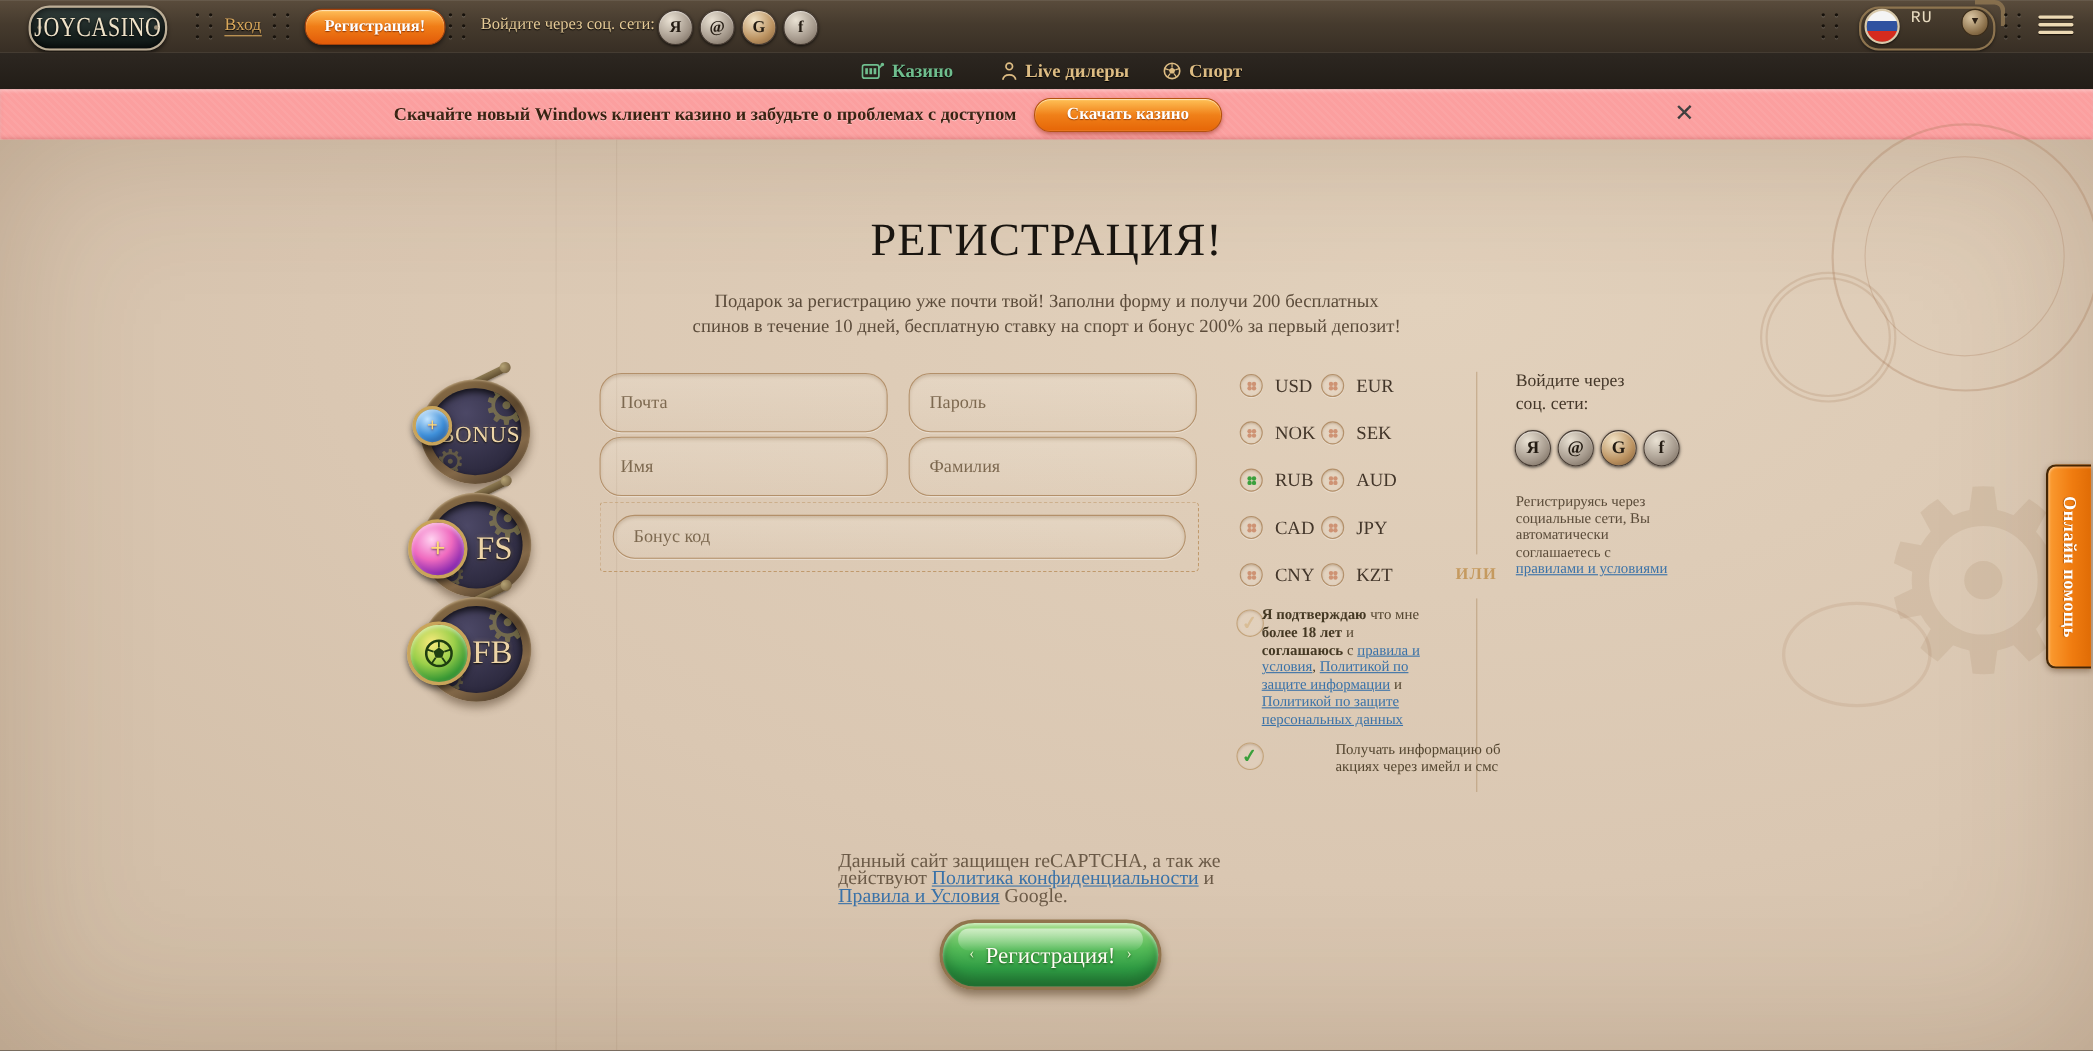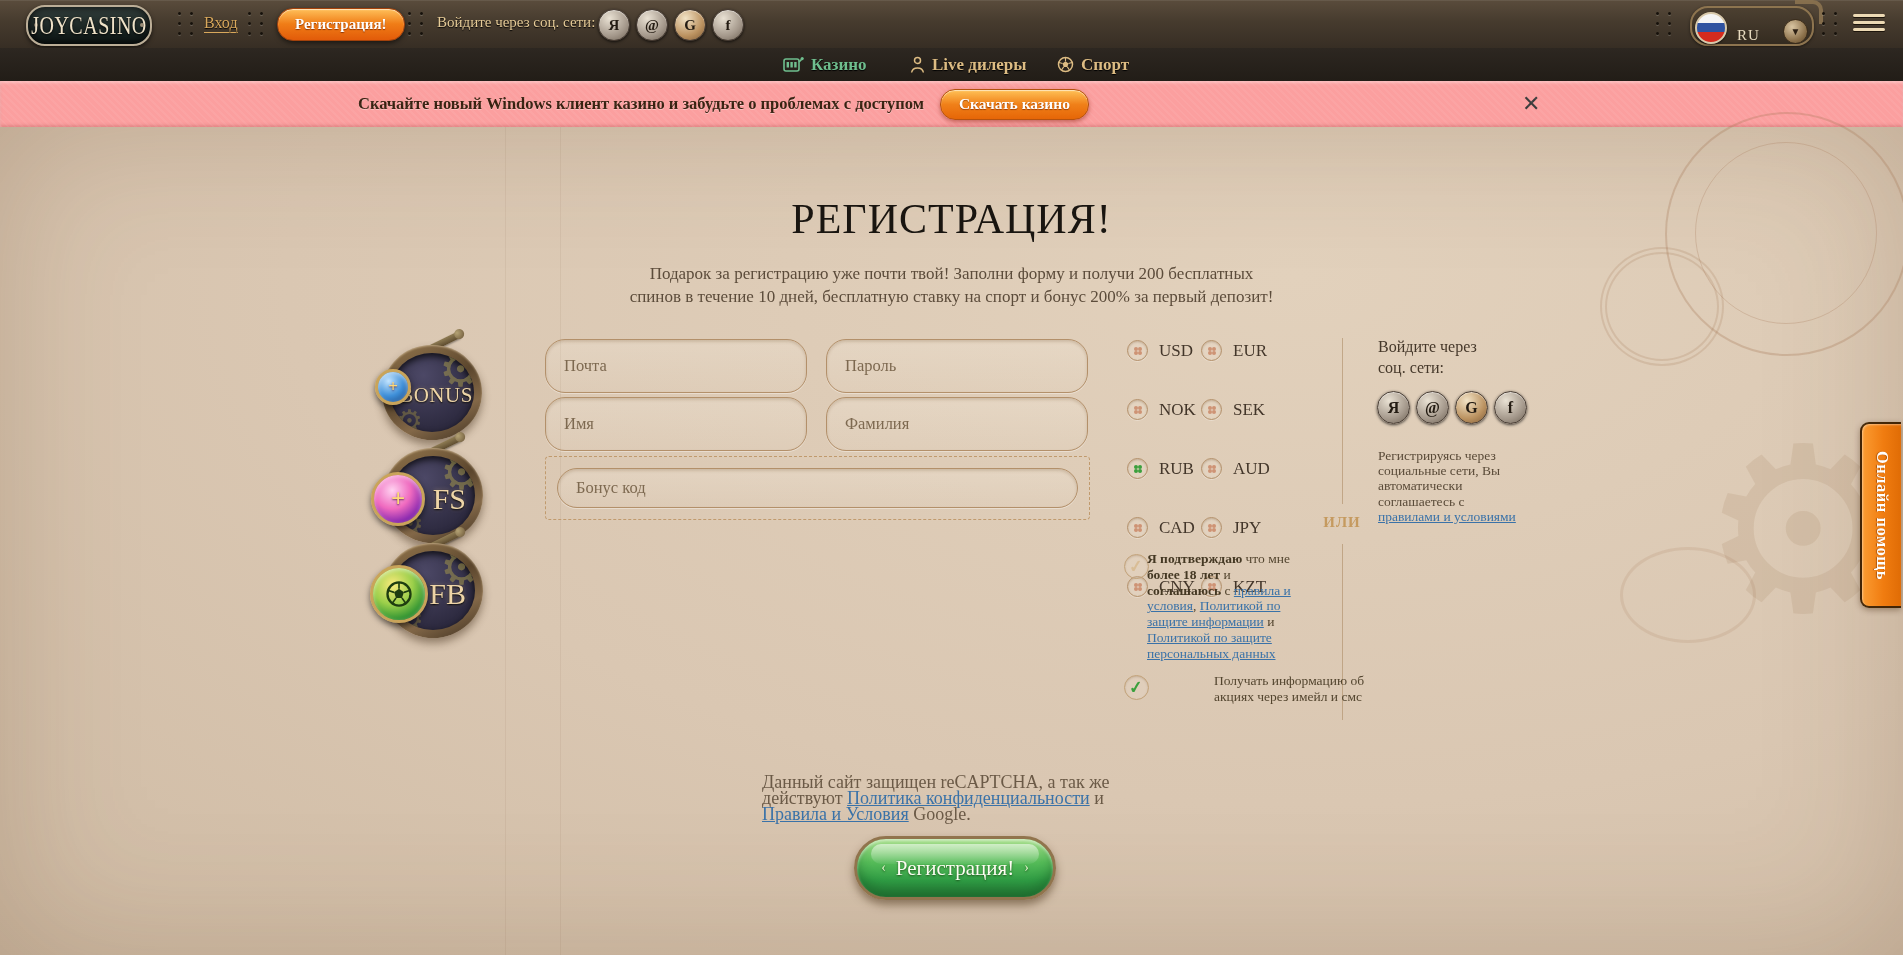--- a/index.html
+++ b/index.html
@@ -31,21 +31,21 @@
   .hdr-soc-label{position:absolute;left:437px;top:14px;font-size:15px;color:#e6cb97;text-shadow:0 1px 1px #000;}
   .soc-row{position:absolute;display:flex;gap:6px;}
   .soc-row.hdr-pos{left:598px;top:9px;}
   .soc-btn{width:30px;height:30px;border-radius:50%;display:flex;align-items:center;justify-content:center;
     background:radial-gradient(circle at 35% 28%,#e9e1d3,#a3978a 62%,#6d6153);
     border:1px solid #46false3b33;border:1px solid #463b33;box-shadow:0 1px 3px rgba(0,0,0,.7),inset 0 1px 1px rgba(255,255,255,.5);
     color:#241c13;font-weight:bold;font-size:15px;cursor:pointer;}
   .soc-btn.gold{background:radial-gradient(circle at 35% 28%,#f2e3c6,#bb9260 60%,#7d5a36);}
   .lang-box{position:absolute;left:1690px;top:6px;width:120px;height:36px;border-radius:18px;
     border:2px solid #8d744f;background:linear-gradient(180deg,#4c4031,#342b20);
-    box-shadow:0 1px 3px rgba(0,0,0,.5);display:flex;align-items:flex-end;cursor:pointer;}
+    box-shadow:0 1px 3px rgba(0,0,0,.5);display:flex;align-items:flex-start;cursor:pointer;font-family:Liberation Mono, monospace;}
   .flag{width:28px;height:28px;border-radius:50%;margin-left:3px;border:2px solid #d8c9ab;
     overflow:hidden;box-shadow:0 1px 2px rgba(0,0,0,.6);background:
     linear-gradient(180deg,#f4f4f4 33%,#2f52a0 33% 66%,#d52b1e 66%);}
   .lang-code{color:#e8dbc0;font-size:15px;margin-left:10px;letter-spacing:1px;}
   .lang-drop{position:absolute;right:4px;width:23px;height:23px;border-radius:50%;
     background:radial-gradient(circle at 35% 30%,#d9c5a2,#8a6f49 65%,#5c452a);
     border:1px solid #3a2c1a;display:flex;align-items:center;justify-content:center;
     color:#2c2014;font-size:10px;}
   .pipe{position:absolute;left:1795px;top:0;width:24px;height:20px;border:4px solid #8b7350;
     border-left:none;border-bottom:none;border-radius:0 10px 0 0;opacity:.9;}
@@ -60,21 +60,21 @@
   .tab.active{color:#6fbe8e;}
   .tab svg{display:block;}
 
   
   .banner{position:absolute;left:0;top:81px;width:100%;height:46px;background:#fb9f9f;
     box-shadow:inset 0 2px 3px rgba(255,255,255,.35),inset 0 -2px 3px rgba(160,60,60,.25);}
   .banner::after{content:"";position:absolute;inset:0;pointer-events:none;
     background:repeating-linear-gradient(45deg,rgba(255,255,255,.05) 0 2px,transparent 2px 5px);}
   .banner-row{position:absolute;left:358px;top:0;height:100%;display:flex;align-items:center;gap:16px;}
   .banner-text{font-size:16.5px;font-weight:bold;color:#36200f;text-shadow:0 1px 0 rgba(255,255,255,.35);}
-  .banner-btn{height:29px;padding:0 18px;border-radius:15px;z-index:2;
+  .banner-btn{height:29px;padding:0 29px;border-radius:15px;z-index:2;
     background:linear-gradient(180deg,#ffc257,#f08019 50%,#e66607);
     border:1px solid #b5520e;color:#fff;font-weight:bold;font-size:15.5px;
     box-shadow:0 2px 4px rgba(140,40,20,.5),inset 0 1px 1px rgba(255,255,255,.6);
     display:flex;align-items:center;text-shadow:0 1px 1px rgba(120,40,0,.7);cursor:pointer;}
   .banner-close{position:absolute;left:1522px;top:50%;transform:translateY(-50%);
     font-size:22px;color:#3a3a3a;cursor:pointer;font-family:"DejaVu Sans",sans-serif;line-height:1;}
 
   
   .main{position:absolute;left:0;top:127px;width:100%;height:828px;
     background:radial-gradient(ellipse at 68% 18%,#e2d1bc,#dac7b2 55%,#cfbba4);
@@ -129,21 +129,21 @@
   
   .inp{position:absolute;box-sizing:border-box;height:54px;border-radius:20px;
     border:1px solid #b3906a;background:linear-gradient(180deg,rgba(255,250,240,.20),rgba(255,250,240,.04));
     box-shadow:inset 0 2px 3px rgba(120,85,50,.22),0 1px 0 rgba(255,255,255,.35);
     padding:0 18px;font-family:"Liberation Serif",serif;font-size:16.5px;color:#4e3d2a;outline:none;}
   .inp::placeholder{color:#7d6950;opacity:1;}
   .bonus-wrap{position:absolute;left:545px;top:456px;width:545px;height:64px;box-sizing:border-box;
     border:1px dashed #c09a6d;border-radius:4px;}
 
   
-  .cur-col{position:absolute;display:flex;flex-direction:column;gap:38px;}
+  .cur-col{position:absolute;display:flex;flex-direction:column;gap:22px;}
   .cur-row{display:flex;align-items:center;gap:11px;height:21px;cursor:pointer;}
   .rad{position:relative;width:21px;height:21px;box-sizing:border-box;border-radius:50%;
     border:1px solid #b3906a;background:rgba(255,250,240,.14);
     box-shadow:inset 0 1px 2px rgba(120,85,50,.3),0 1px 0 rgba(255,255,255,.3);}
   .rad::after{content:"";position:absolute;left:6px;top:6px;width:4px;height:4px;border-radius:50%;
     background:#ce9374;box-shadow:4px 0 0 #ce9374,0 4px 0 #ce9374,4px 4px 0 #ce9374;}
   .rad.sel::after{background:#3aa03c;box-shadow:4px 0 0 #3aa03c,0 4px 0 #3aa03c,4px 4px 0 #3aa03c;}
   .cur-label{font-size:17px;color:#43362a;}
 
   

